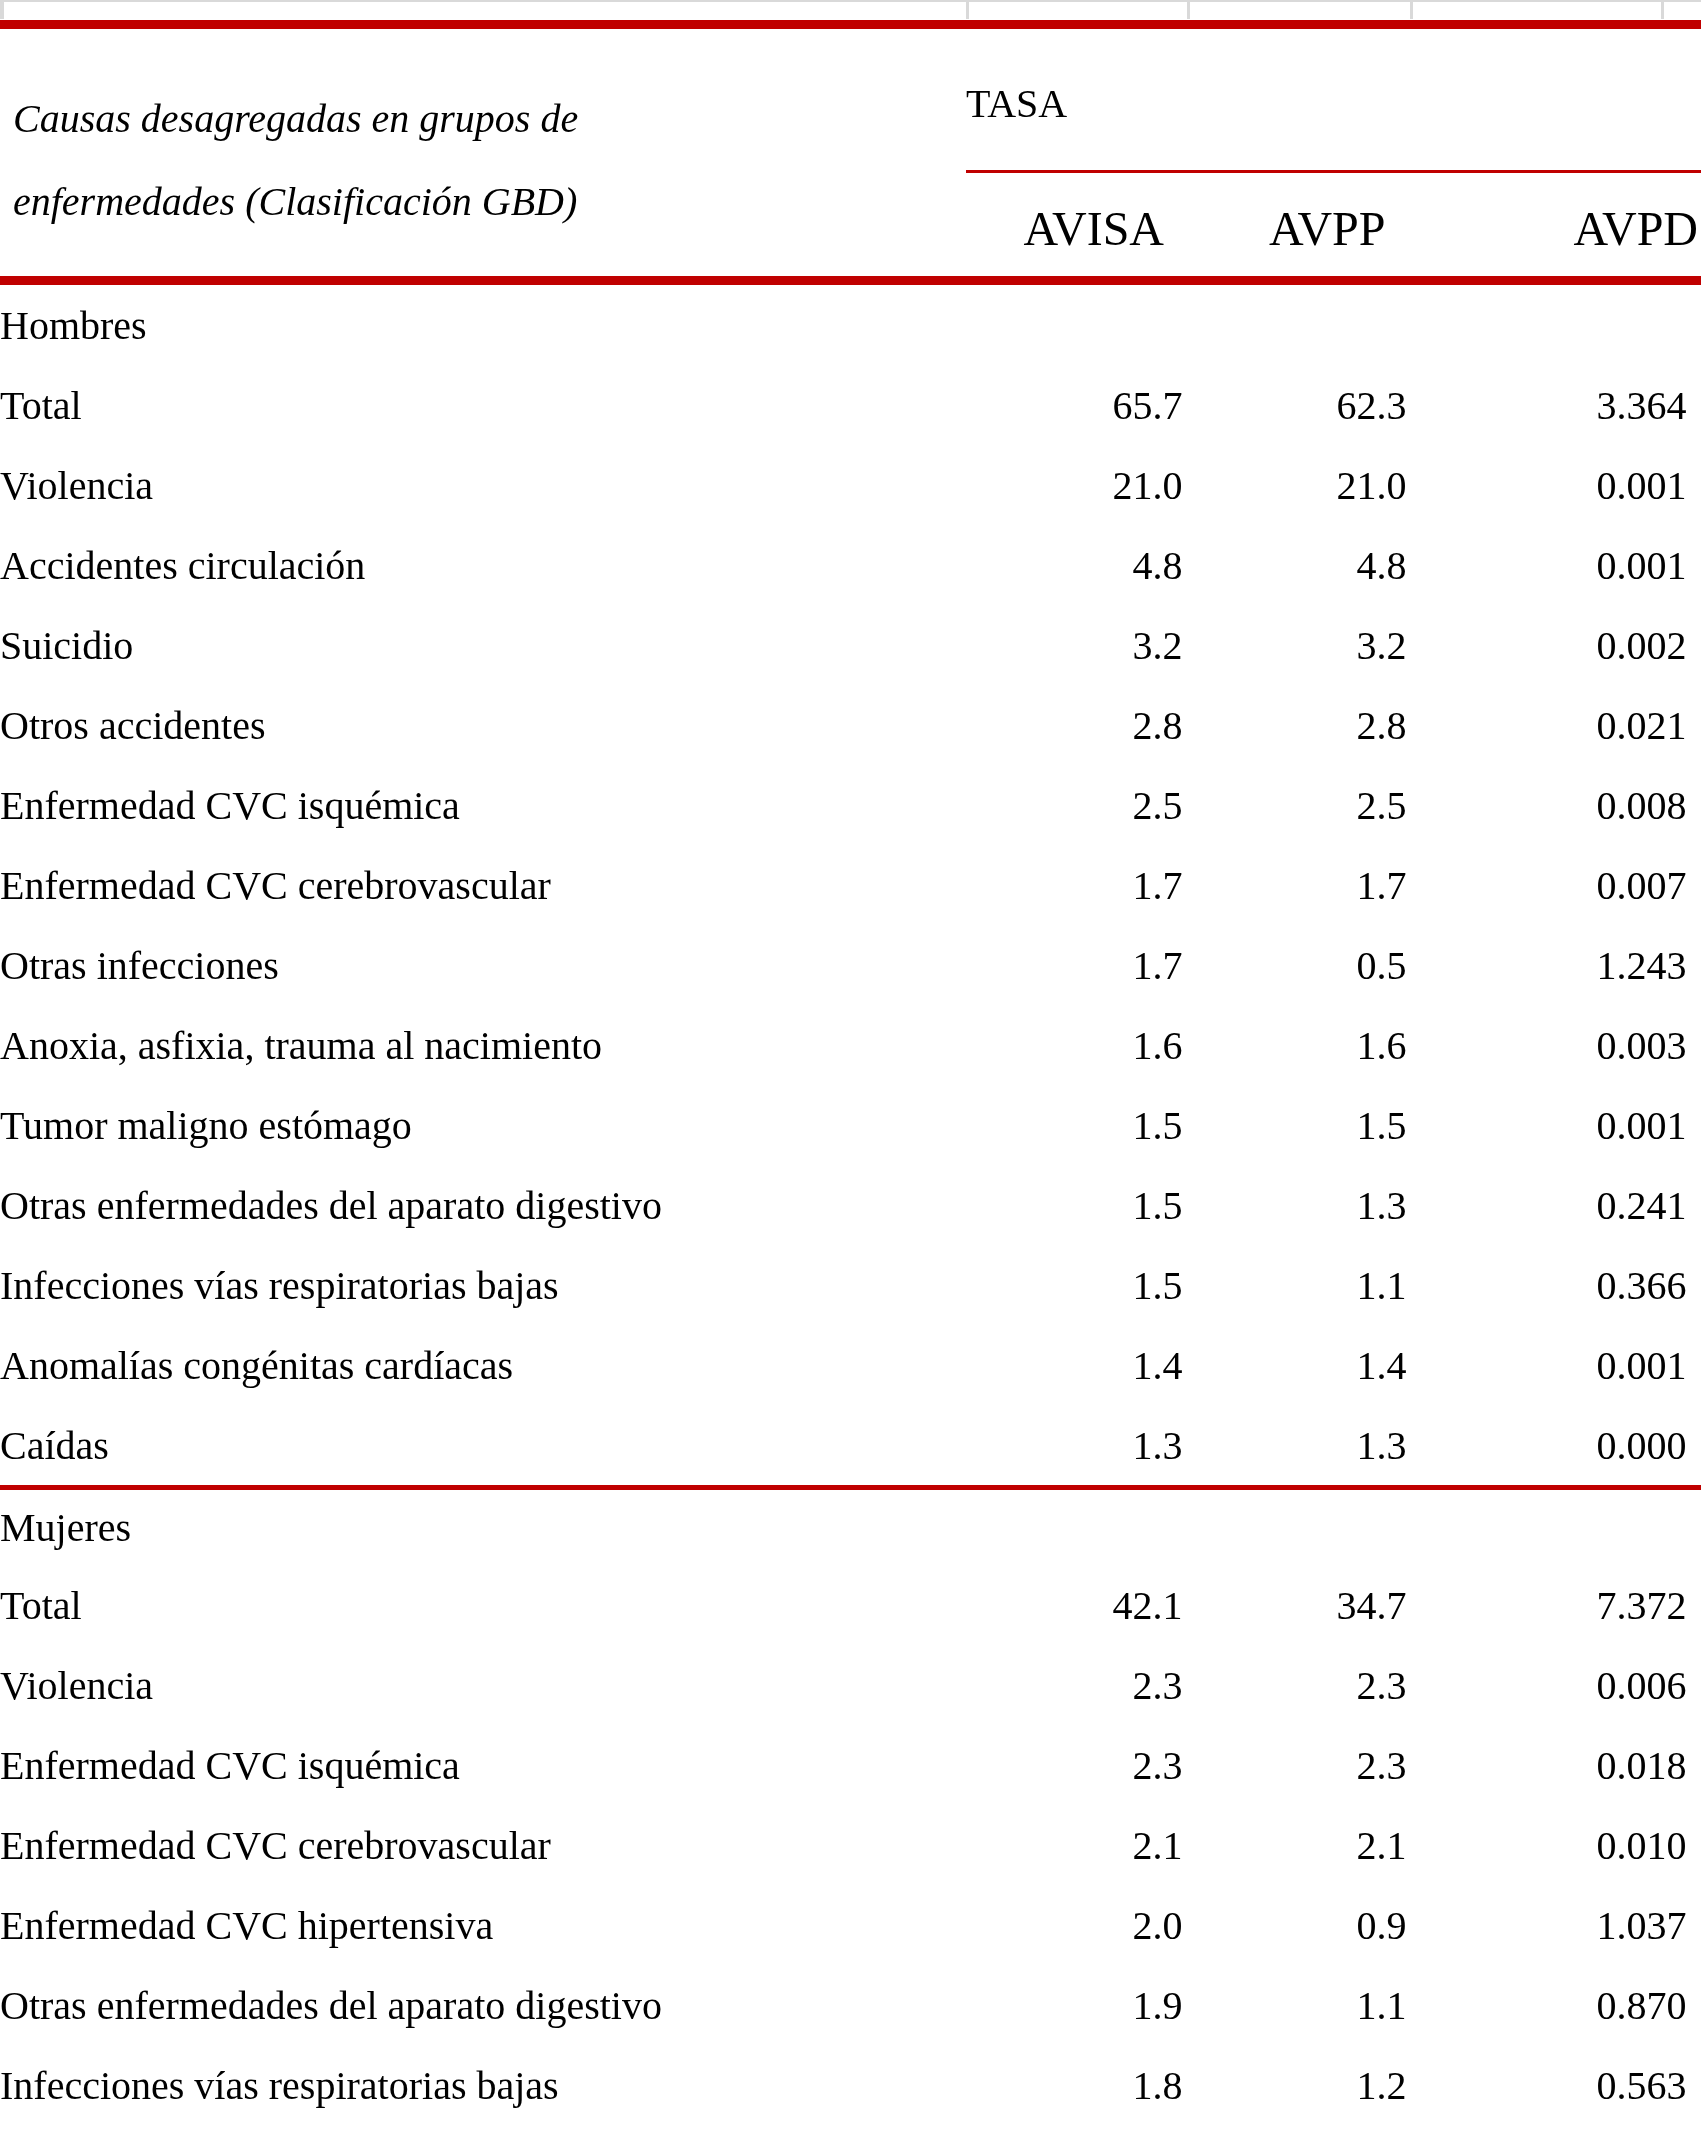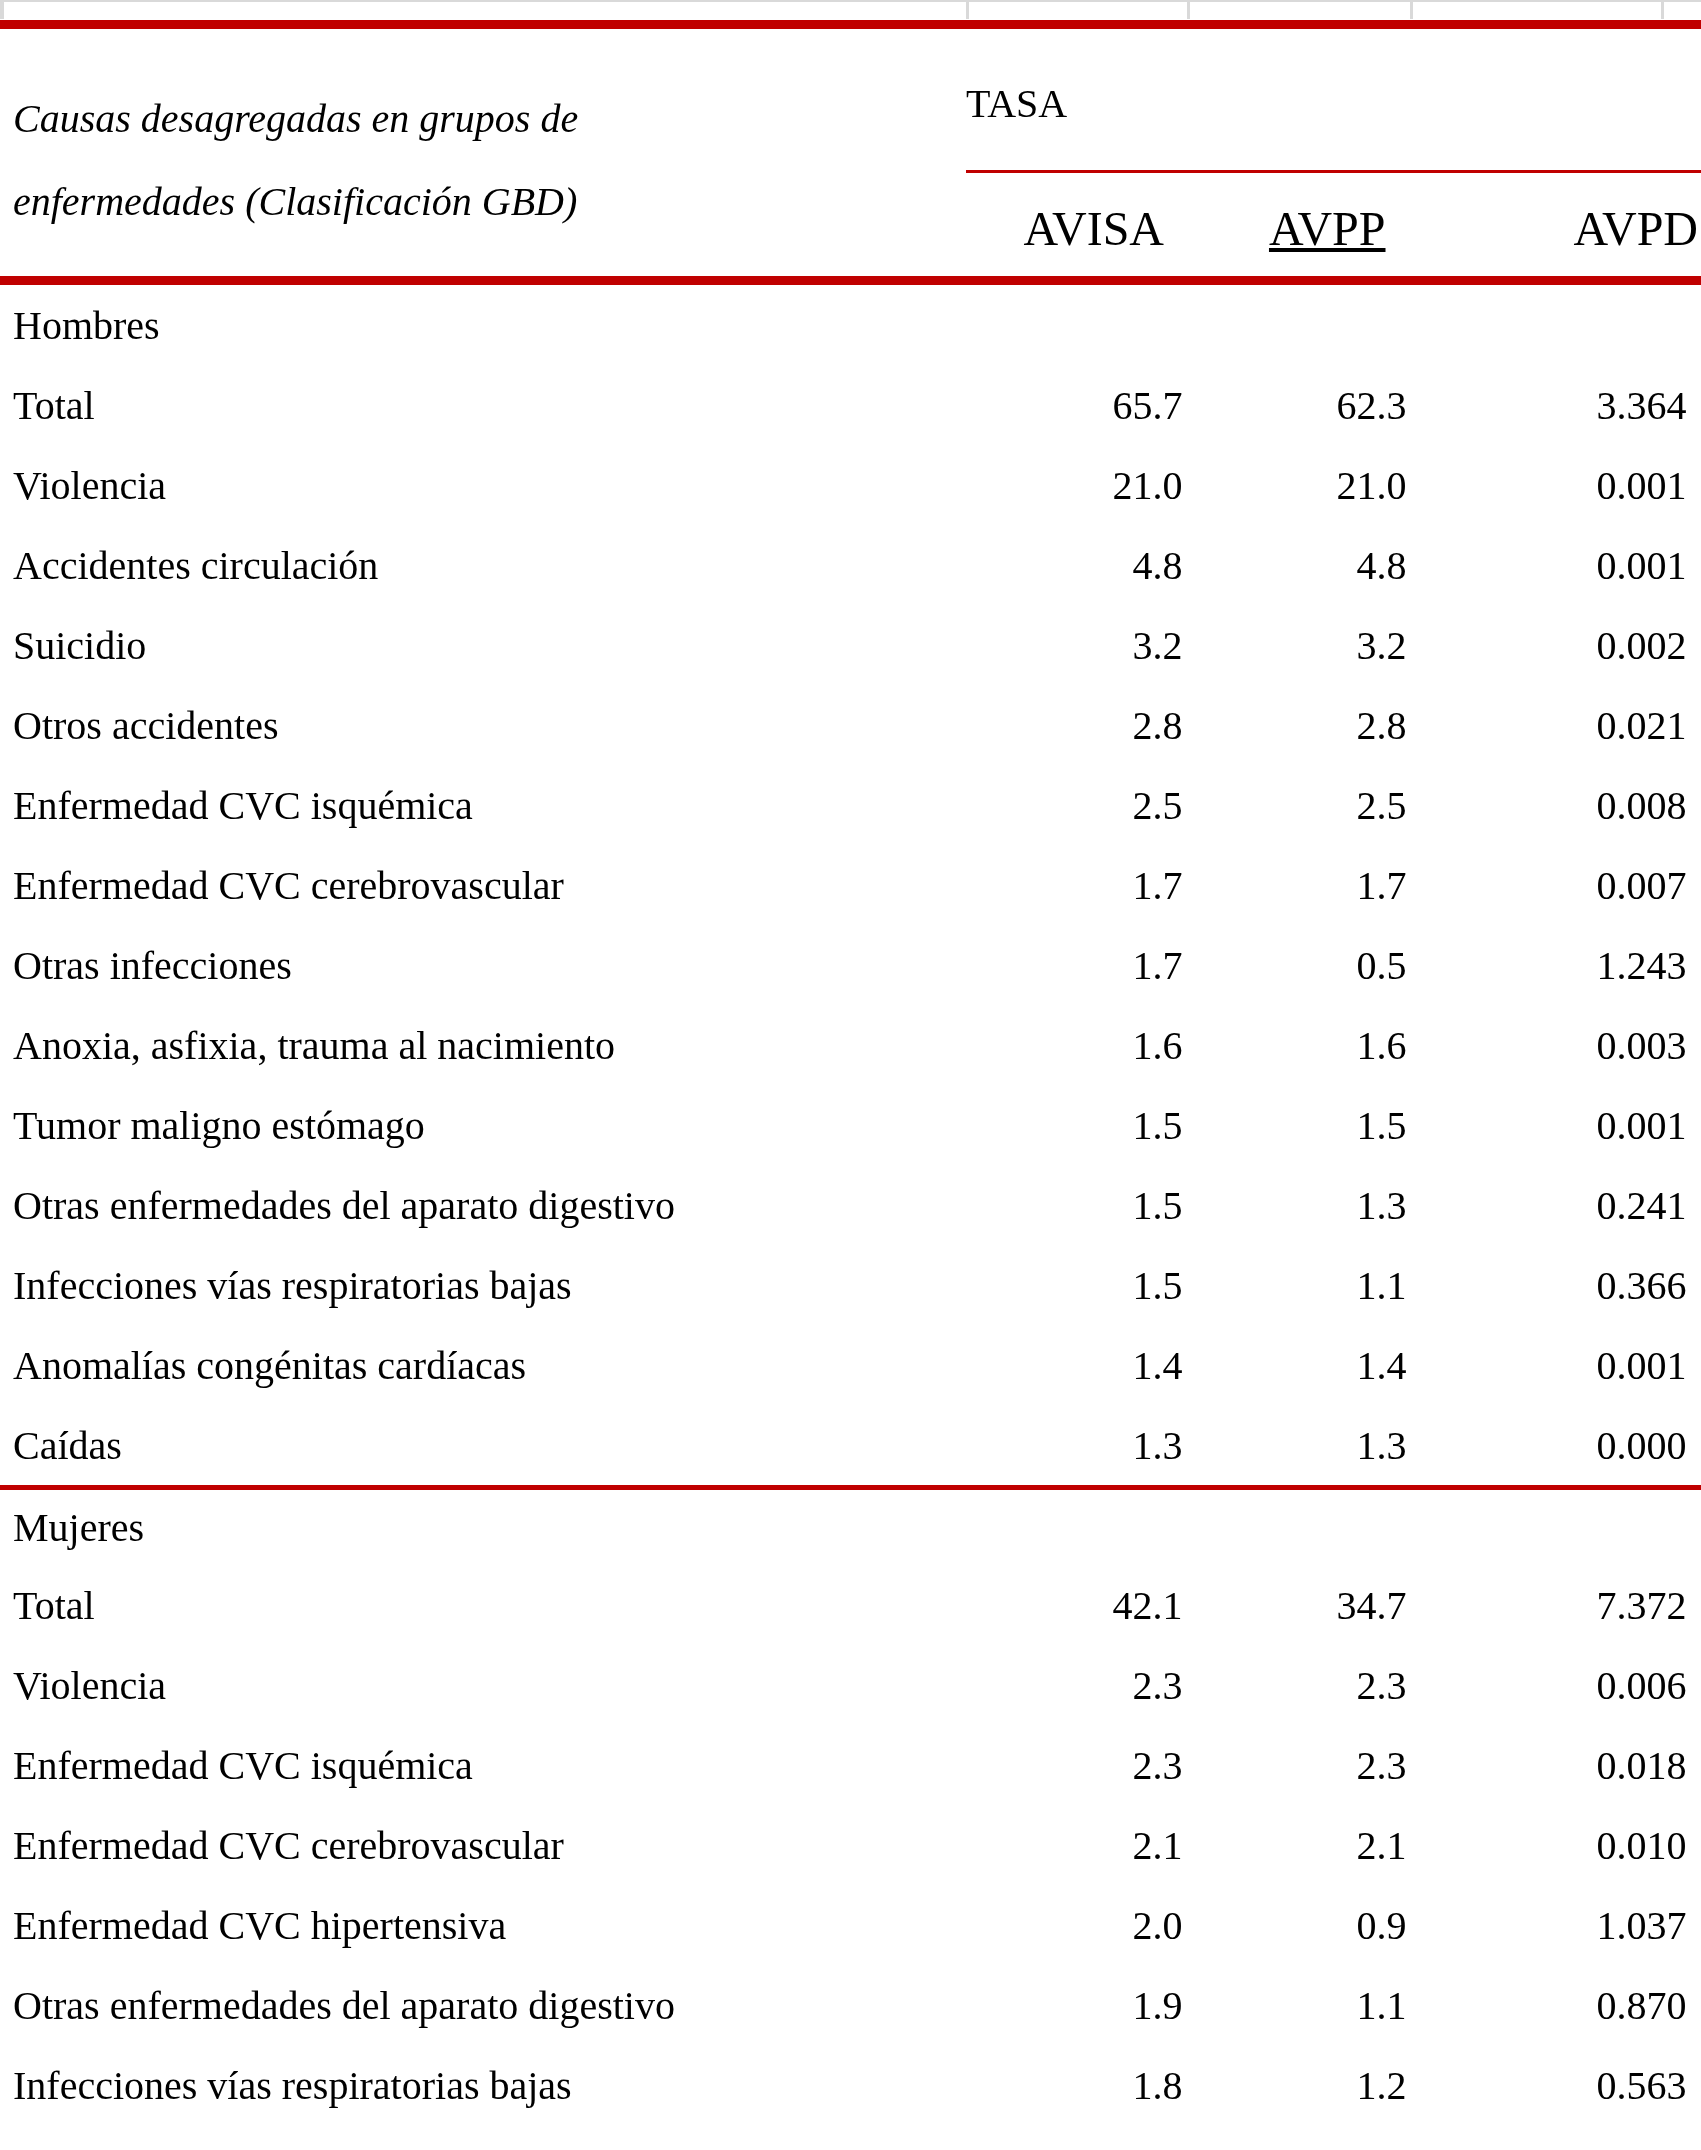--- a/index.html
+++ b/index.html
@@ -31,29 +31,29 @@
   .causes-title{
     position:absolute;left:13px;top:48px;width:929px;
     font-size:40px;line-height:83px;font-style:italic;
   }
   .tasa-group{position:absolute;left:966px;right:0;top:0;bottom:0;}
   .tasa-label{margin-top:51px;text-align:left;font-size:40px;line-height:47px;}
   .tasa-underline{height:3.4px;background:#C00000;margin-top:43px;}
   .col-headers{display:flex;margin-top:28px;font-size:48px;justify-content:center;}
   .col-headers .ch{text-align:right;box-sizing:border-box;}
   .col-headers .c1{width:217px;padding-right:19px;}
-  .col-headers .c2{width:224px;padding-right:21.5px;text-decoration:underline;}
+  .col-headers .c2{width:224px;padding-right:21.5px;}
   .col-headers .c3{width:295px;padding-right:4px;}
   
   .tbody{font-size:40px;}
   .row{
     display:flex;height:80px;align-items:center;
     box-sizing:border-box;padding-right:15.5px;
   }
-  .row .cause{flex:1;padding-left:13px;white-space:nowrap;overflow:hidden;}
+  .row .cause{flex:1;white-space:nowrap;overflow:hidden;}
   .row .num{text-align:right;}
   .row .n1{width:215px;}
   .row .n2{width:224px;}
   .row .n3{width:280px;}
   .row.divider-top{border-top:5.2px solid #C00000;align-items:center;}
 </style>
 </head>
 <body>
 
 <div class="page">

